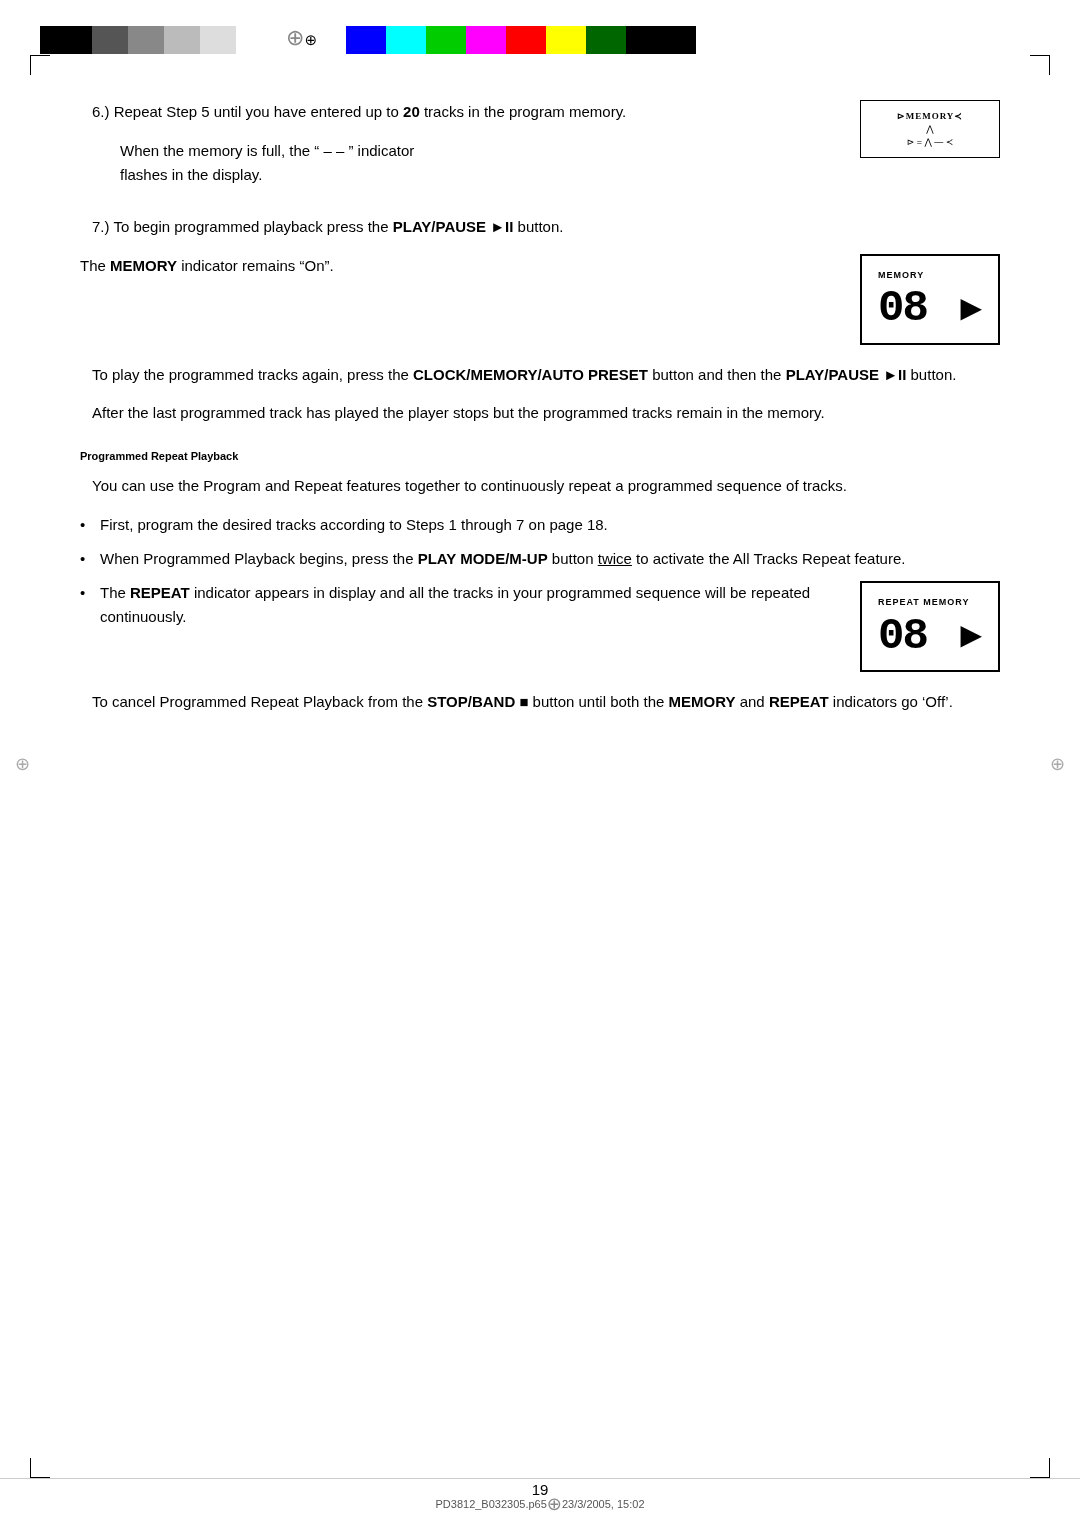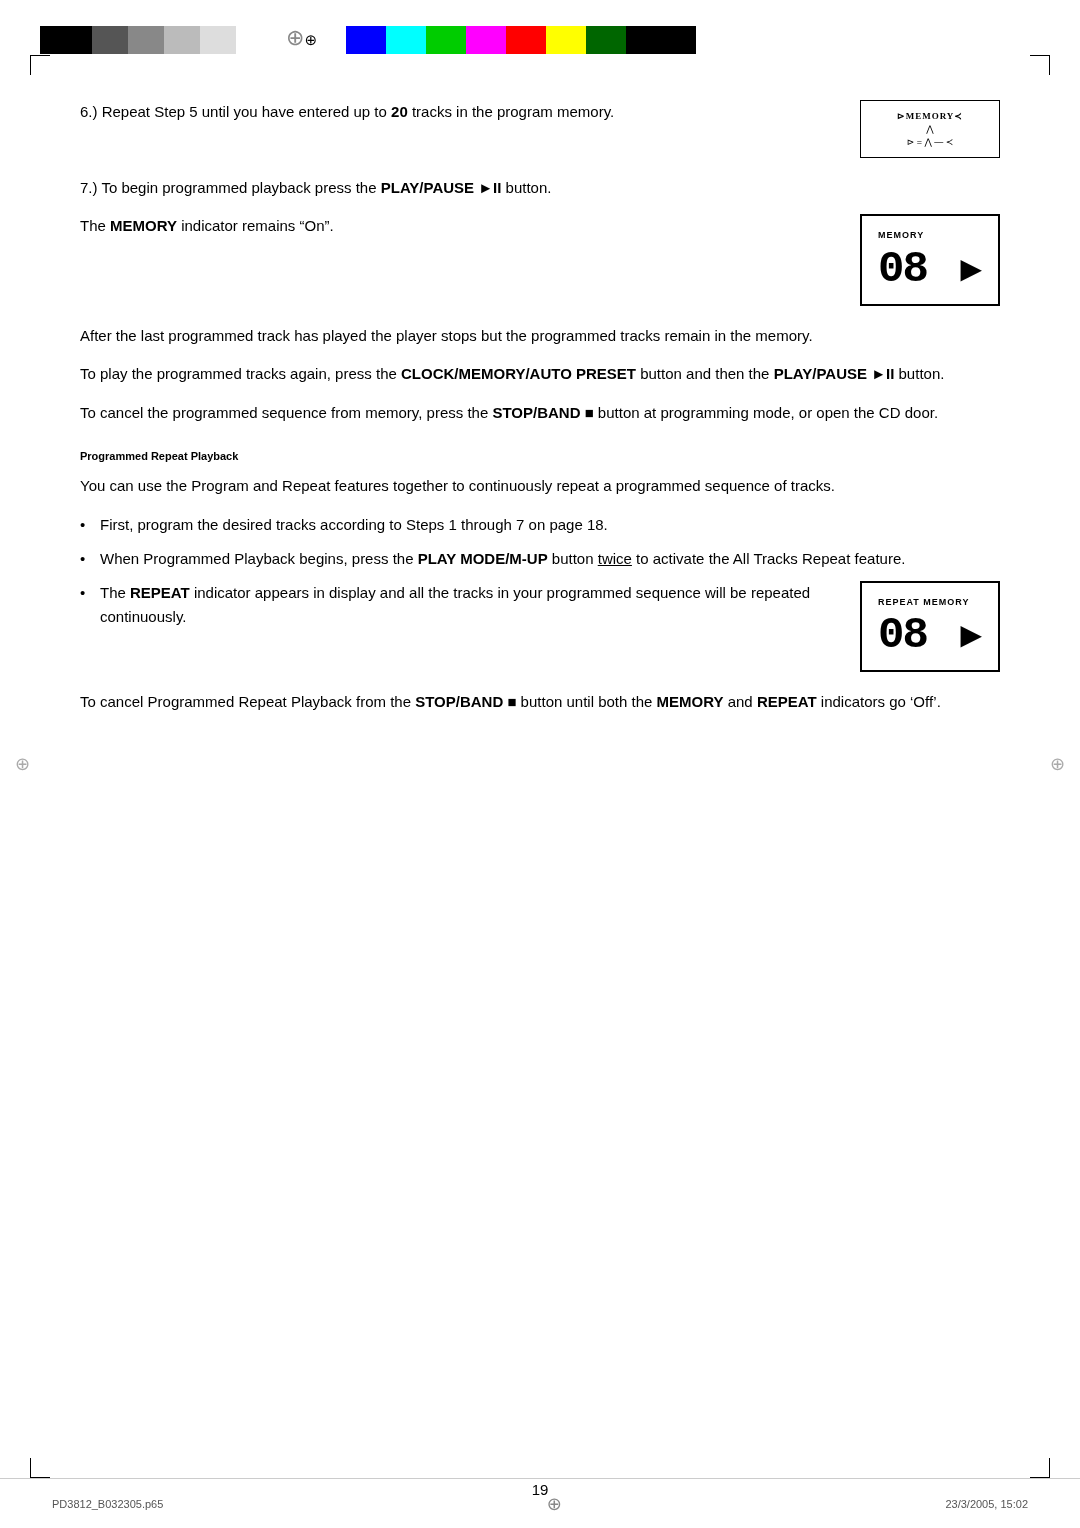--- a/index.html
+++ b/index.html
@@ -183,21 +183,21 @@
 
     
     .bottom-bar {
       position: absolute;
       bottom: 0;
       left: 0;
       right: 0;
       height: 50px;
       display: flex;
       align-items: center;
-      justify-content: space-between;
+      justify-content: center;
       padding: 0 52px;
       border-top: 1px solid #ccc;
       font-size: 11px;
       color: #555;
     }
 
     .bottom-crosshair {
       font-size: 18px;
       color: #888;
     }
@@ -273,20 +273,21 @@
     .mem-disp-arrows {
       font-size: 9px;
       text-align: center;
       line-height: 1.4;
       font-family: Arial, sans-serif;
     }
 
     .paragraph {
       margin-bottom: 14px;
       line-height: 1.65;
+      margin-left: 12px;
     }
   </style>
 </head>
 <body>
 
 <div class="top-bar-area">
   <div class="color-strip-left">
     <div class="black-block"></div>
     <div class="gray1"></div>
     <div class="gray2"></div>
@@ -315,20 +316,24 @@
 <div class="side-crosshair-right">⊕</div>
 
 <div class="main-content">
 
   <div class="step-item">
     <div class="step-with-display">
       <div class="step-text-col">
         <p class="paragraph">
           <span>6.)  Repeat Step 5 until you have entered up to </span><strong>20</strong><span> tracks in the program memory.</span>
         </p>
+        <div class="indented">
+          <span>When the memory is full, the “ – – ” indicator</span><br>
+          <span>flashes in the display.</span>
+        </div>
       </div>
 
       <div class="memory-display-small">
         <div class="mem-disp-row1">⊳MEMORY≺</div>
         <div class="mem-disp-arrows">⋀<br>⊳ = ⋀ — ≺</div>
       </div>
     </div>
   </div>
 
   <div class="step-item">
@@ -346,29 +351,26 @@
       <div class="lcd-box">
         <div class="lcd-label">MEMORY</div>
         <div class="lcd-display">
           <span class="lcd-digits">08</span>
           <span class="lcd-play-icon">▶</span>
         </div>
       </div>
     </div>
   </div>
 
-  <p class="paragraph">After the last programmed track has played the player stops but the programmed tracks remain in the memory.</p>
-
   <p class="paragraph">
     <span>To play the programmed tracks again, press the </span><strong>CLOCK/MEMORY/AUTO PRESET</strong><span> button and then the </span><strong>PLAY/PAUSE ►II</strong><span> button.</span>
   </p>
 
-  <p class="paragraph">
-    <span>To cancel the programmed sequence from memory, press the </span><strong>STOP/BAND ■</strong><span> button at programming mode, or open the CD door.</span>
-  </p>
+  <p class="paragraph">After the last programmed track has played the player stops but the programmed tracks remain in the memory.</p>
+
 
   <h2 class="section-heading">Programmed Repeat Playback</h2>
 
   <p class="paragraph">You can use the Program and Repeat features together to continuously repeat a programmed sequence of tracks.</p>
 
   <ul class="bullet-list">
     <li>
       <span>First, program the desired tracks according to Steps 1 through 7 on page 18.</span>
     </li>
     <li>

